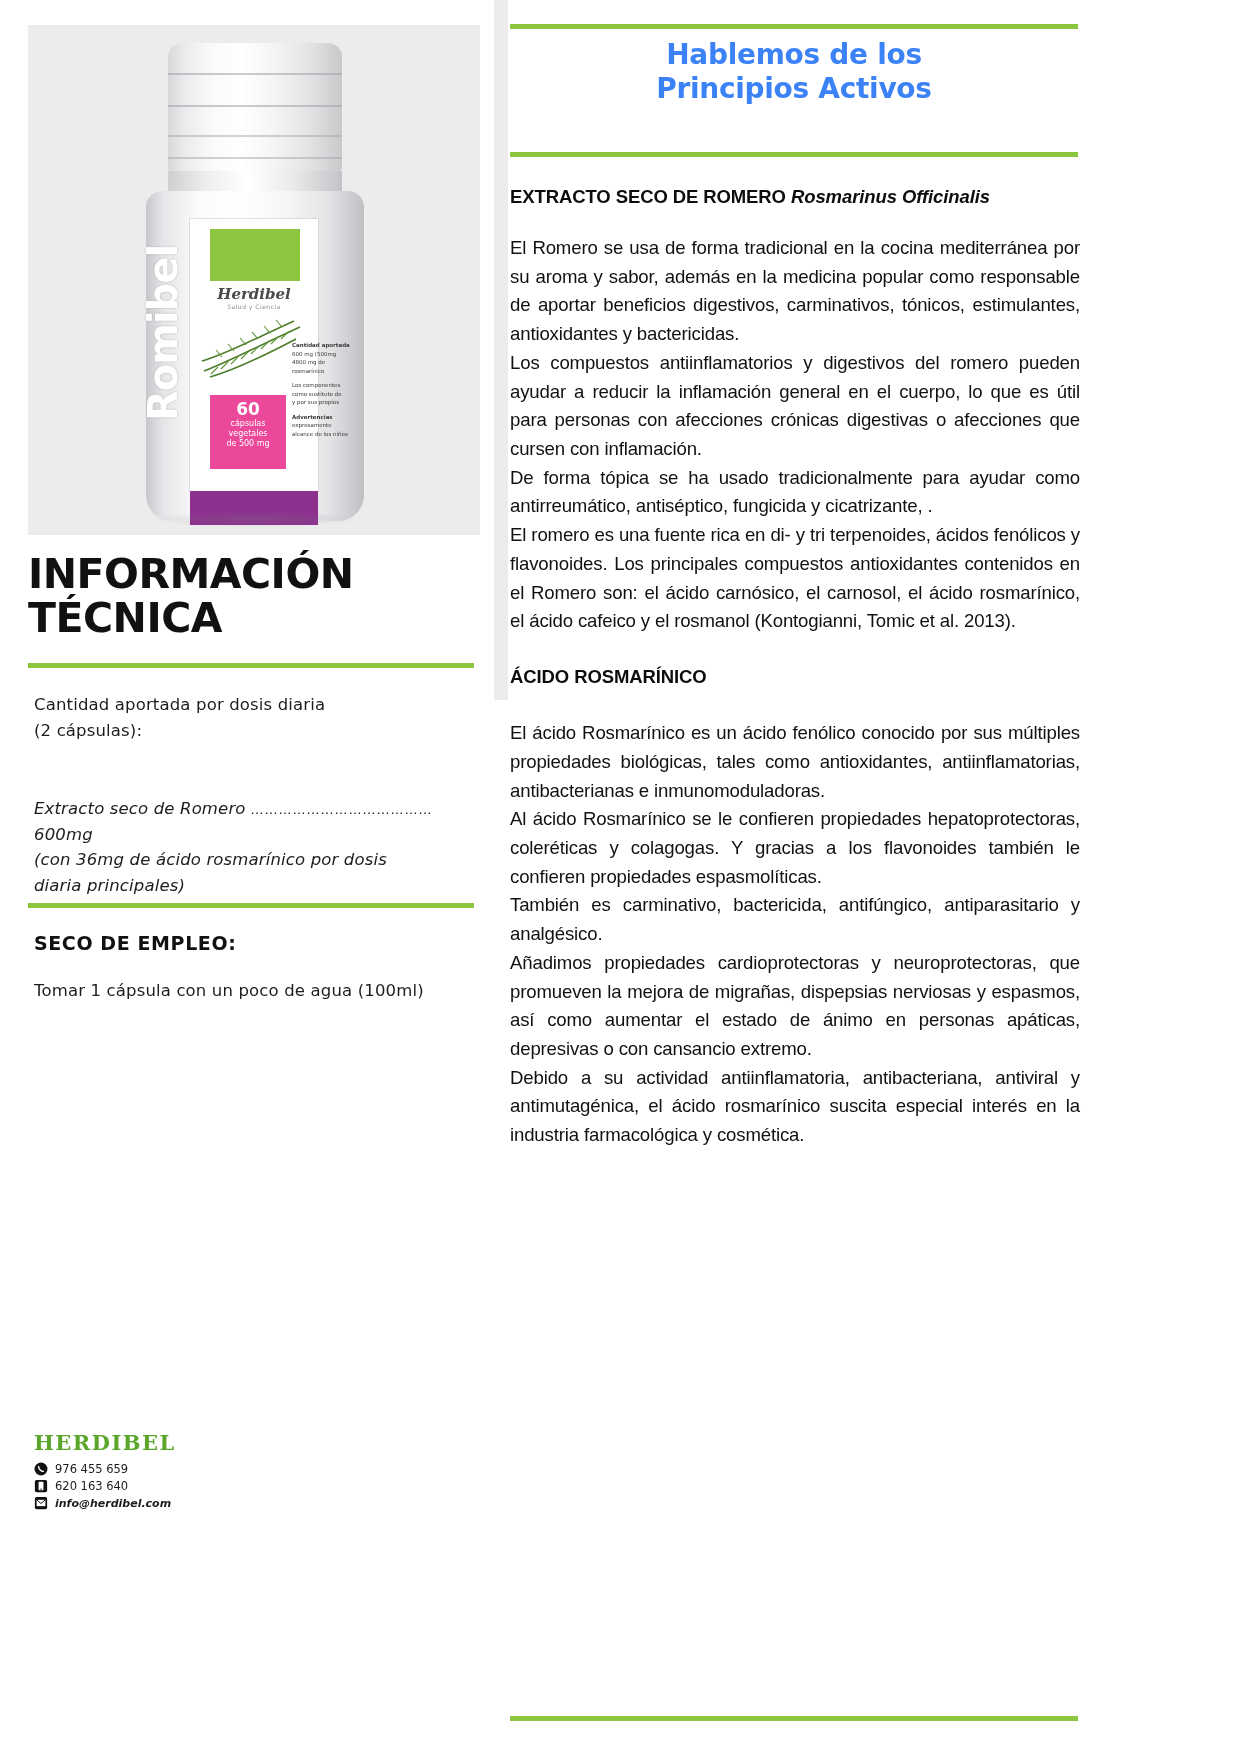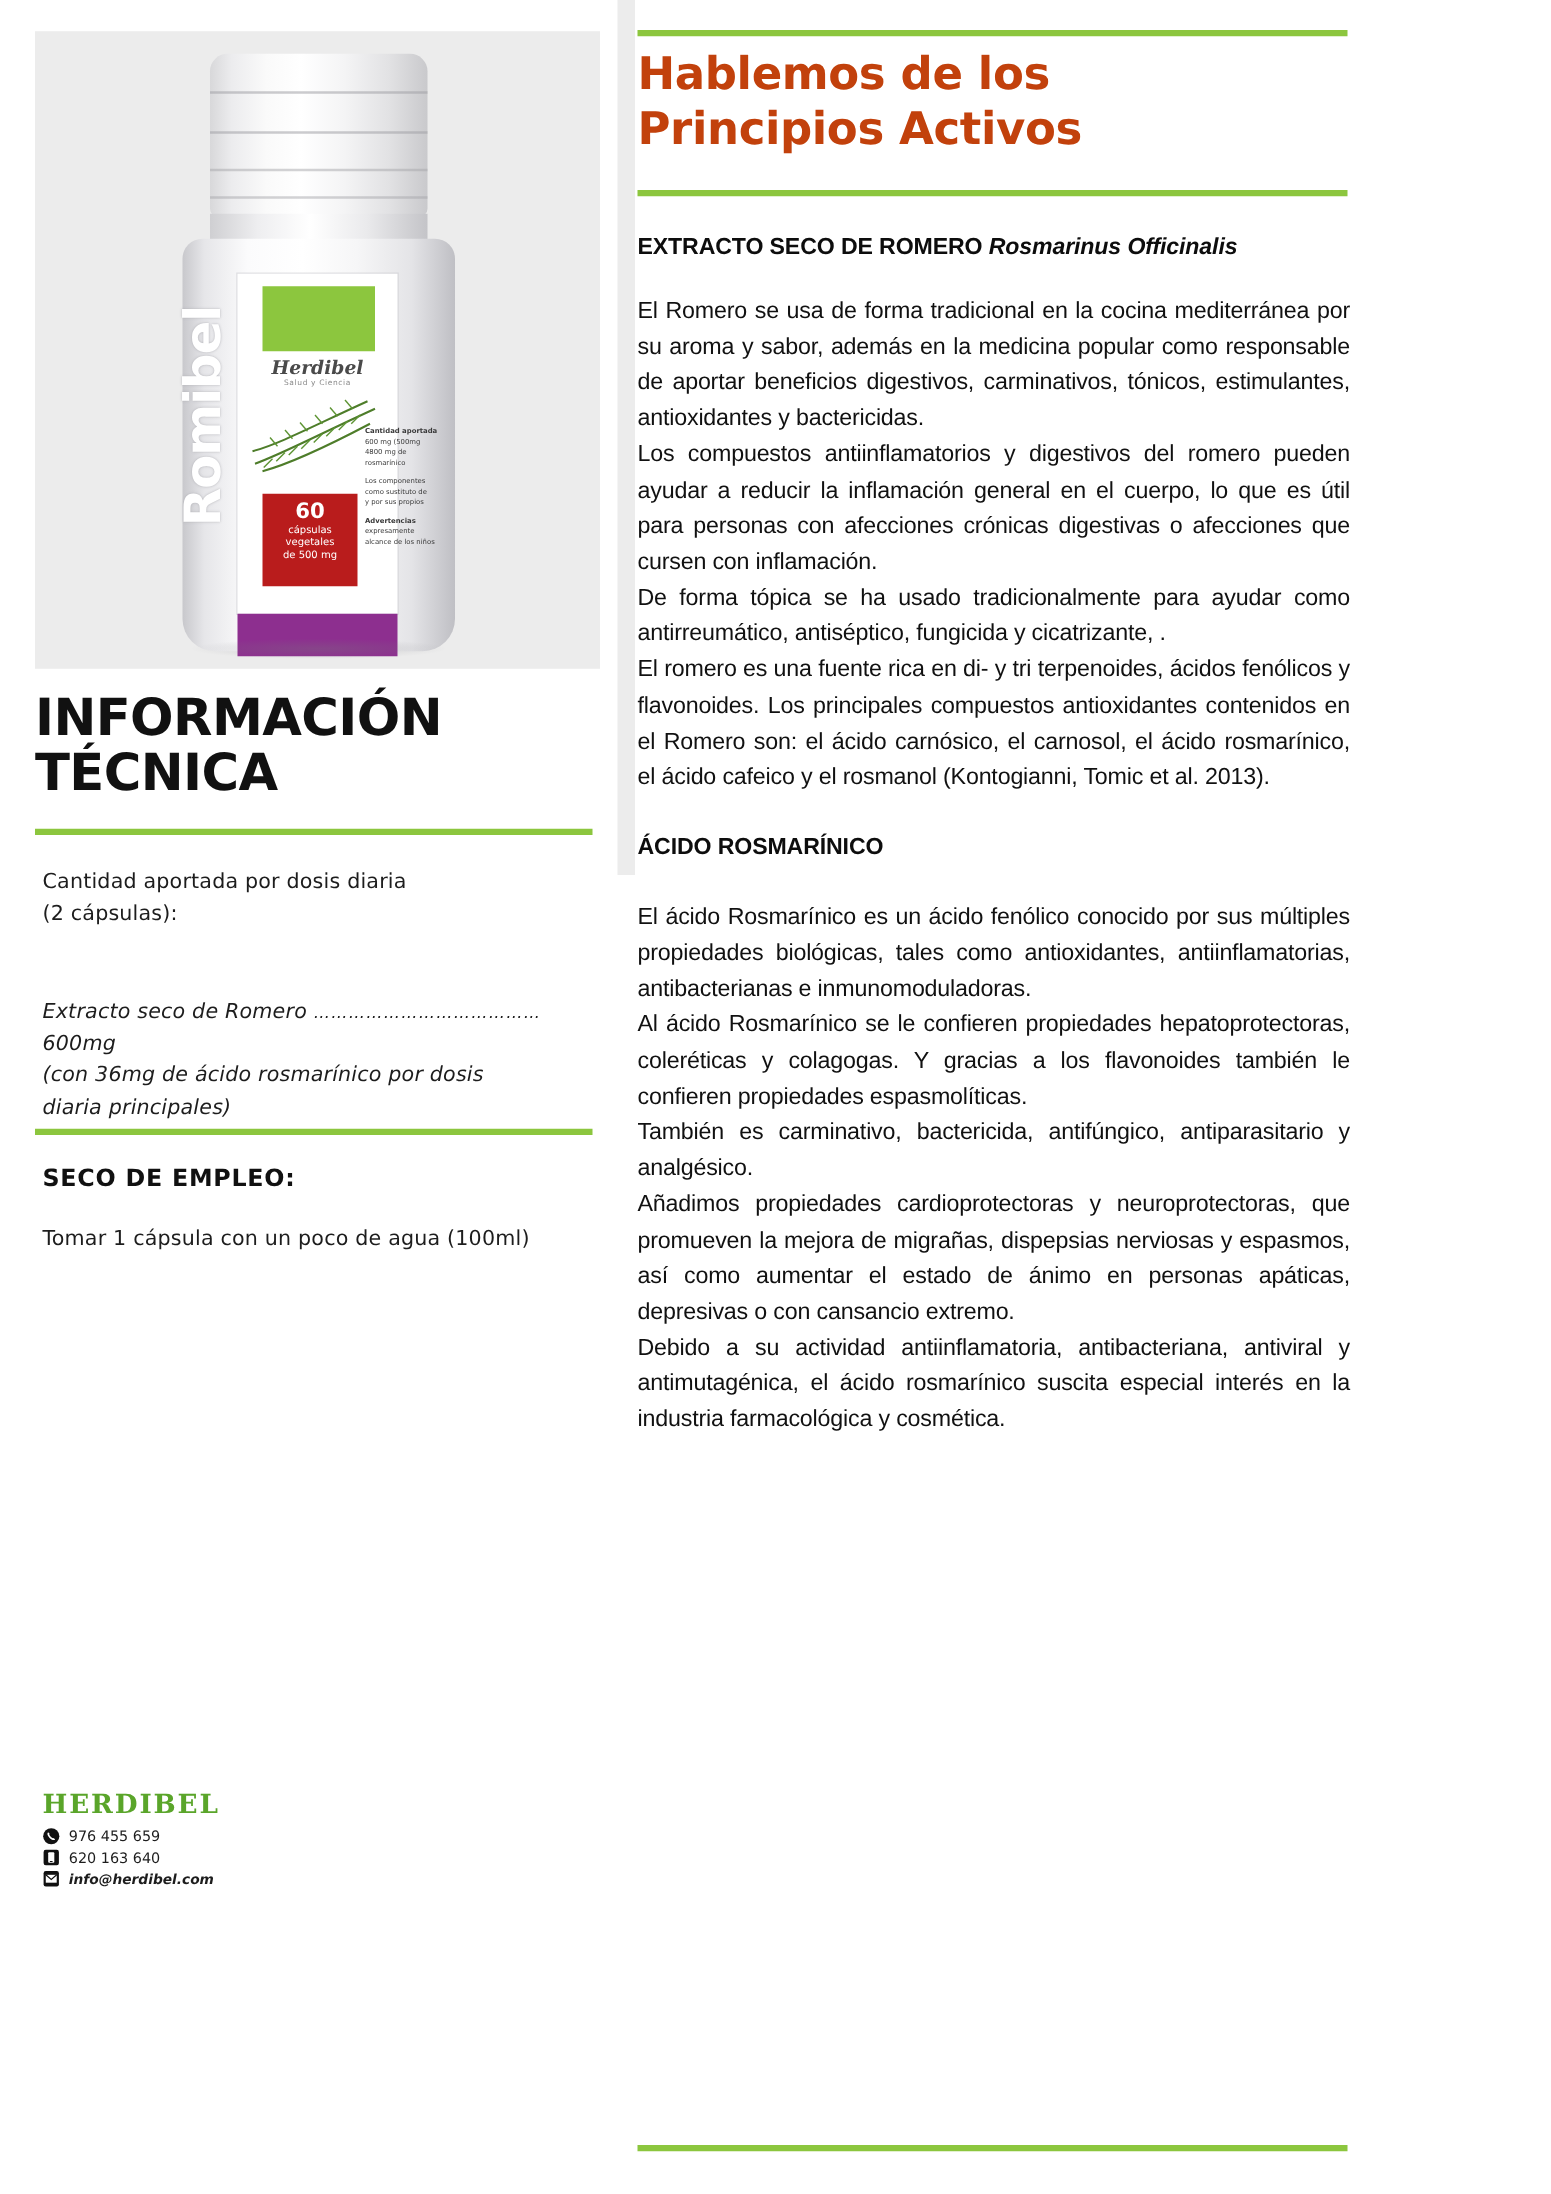--- a/index.html
+++ b/index.html
@@ -136,21 +136,21 @@
   }
   .sprig {
     position: absolute;
     left: 6px; top: 96px;
     width: 116px; height: 70px;
   }
   .label-purple {
     position: absolute;
     left: 20px; top: 176px;
     width: 76px; height: 74px;
-    background: #b91c1c;
+    background: #ec4899;
     color: #ffffff;
     text-align: center;
     padding-top: 6px;
     box-sizing: border-box;
   }
   .lp-num { font-size: 17px; font-weight: bold; line-height: 1.05; }
   .lp-txt { font-size: 8px; line-height: 1.25; }
   .purple-strip {
     position: absolute;
     left: 44px;
@@ -304,26 +304,27 @@
   }
   .r-rule-top    { top: 24px; }
   .r-rule-under  { top: 152px; }
   .r-rule-bottom { top: 1716px; }
 
   .r-title {
     position: absolute;
     left: 2px;
     top: 38px;
     width: 568px;
-    font-family: "DejaVu Sans", sans-serif;
-    font-weight: bold;
-    font-size: 36px;
+    text-align: center;
+    font-family: "DejaVu Sans", sans-serif;
+    font-weight: bold;
+    font-size: 28px;
     line-height: 1.22;
     letter-spacing: -0.3px;
-    color: #c2410c;
+    color: #3b82f6;
   }
 
   .r-flow {
     position: absolute;
     left: 2px;
     top: 186px;
     width: 570px;
     font-family: "Liberation Sans", sans-serif;
   }
   .r-head {

